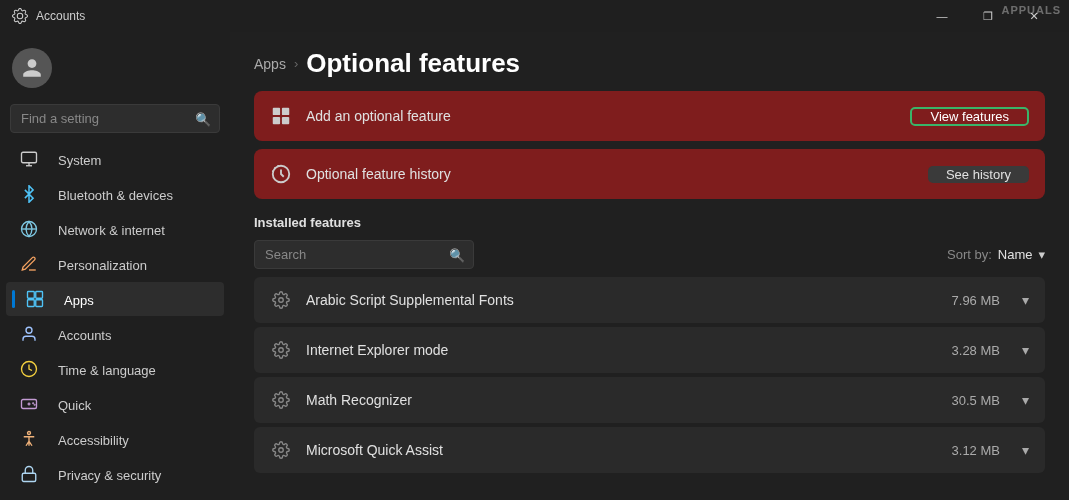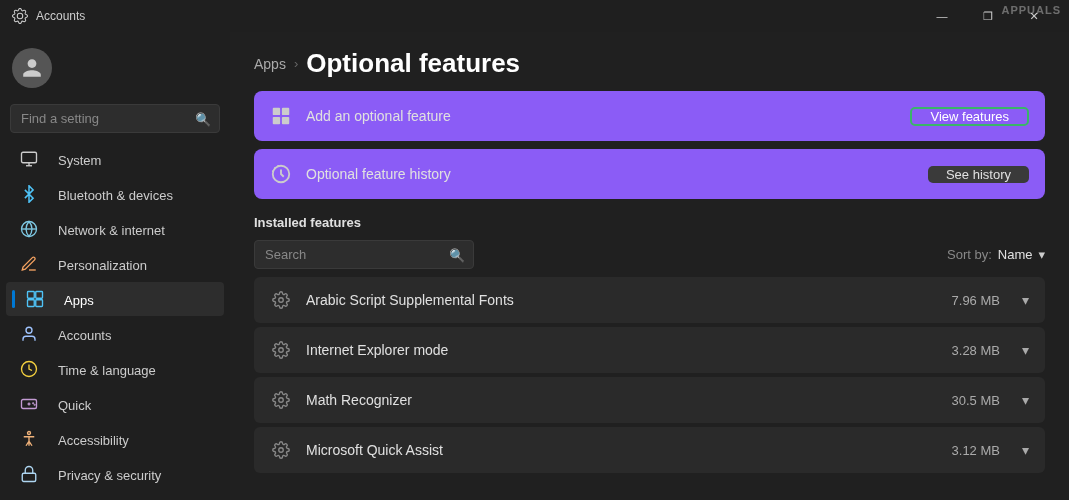--- a/index.html
+++ b/index.html
@@ -192,21 +192,21 @@
     }
 
     .content-area {
       flex: 1;
       overflow-y: auto;
       padding: 0 24px 24px 24px;
     }
 
     
     .card {
-      background: #8b5cf6;
+      background: #7f1d1d;
       border-radius: 8px;
       margin-bottom: 8px;
       display: flex;
       align-items: center;
       padding: 14px 16px;
       gap: 14px;
     }
     .card-icon {
       width: 22px;
       height: 22px;

